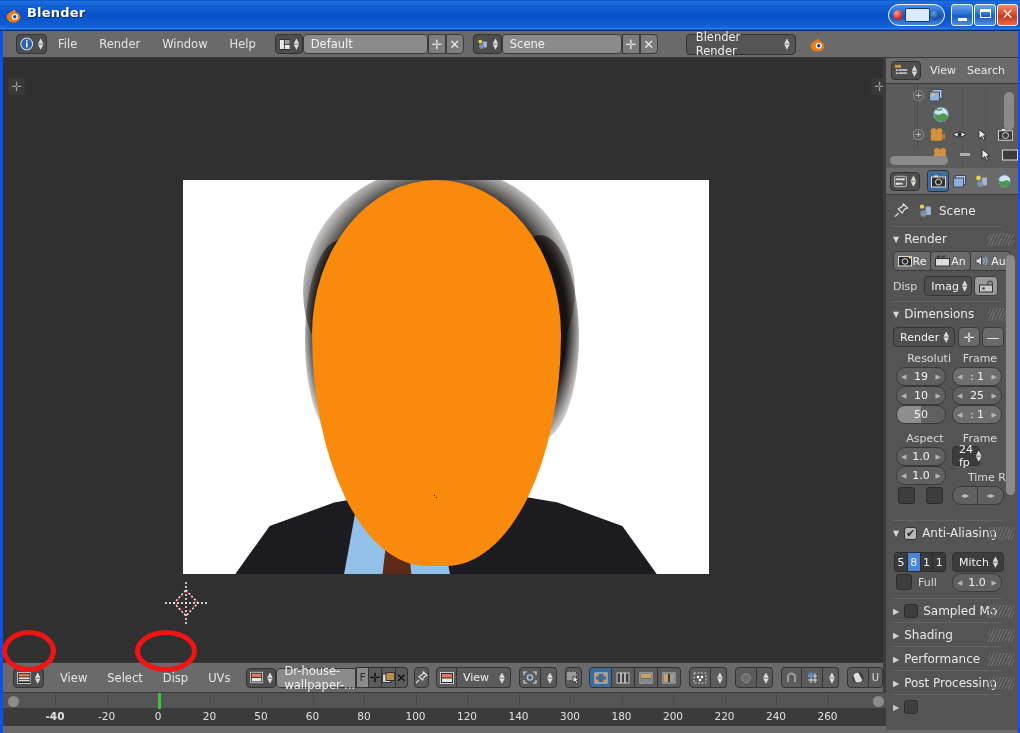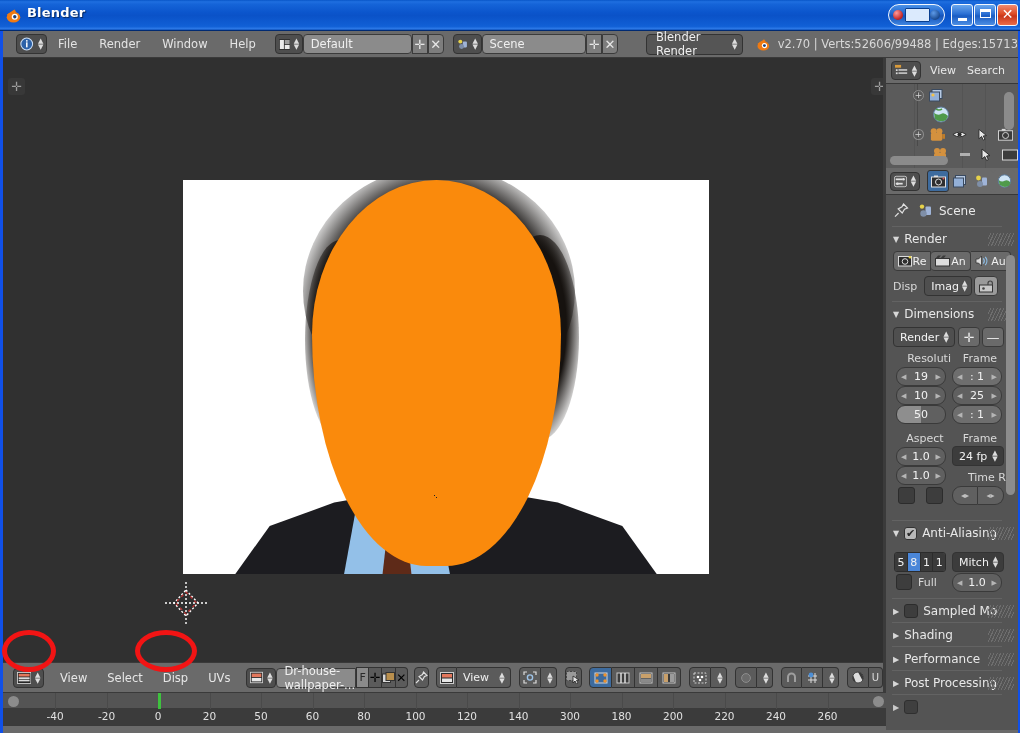--- a/index.html
+++ b/index.html
@@ -363,21 +363,20 @@
         <span>Blender Render</span>
         <span class="updown">▲<br>▼</span>
       </div>
 
       <svg width="17" height="17" style="margin-left:13px;" viewBox="0 0 20 20">
         <ellipse cx="10" cy="12" rx="8" ry="6.3" fill="#f07a12"></ellipse>
         <path d="M2 9 L11 3 L13 5.4 L5 10 Z" fill="#f07a12"></path>
         <circle cx="11.5" cy="11.5" r="3.6" fill="#ffffff"></circle>
         <circle cx="11.5" cy="11.5" r="2.0" fill="#1c3f7a"></circle>
       </svg>
-      <div id="version-text" style="margin-left:7px;">v2.70 | Verts:52606/99488 | Edges:15713</div>
     </div>
 
     <div id="imgeditor">
 
       <div class="region-tab" style="left:5px;top:20px;">✛</div>
       <div class="region-tab" style="left:868px;top:20px;">✛</div>
 
       <div id="photo">
 
         <div class="hair" style="left:120px;top:-14px;width:272px;height:250px;background:
@@ -591,21 +590,21 @@
           <div class="tickline" style="left: 567px;"></div>
           <div class="tickline" style="left: 618.5px;"></div>
           <div class="tickline" style="left: 670px;"></div>
           <div class="tickline" style="left: 721.5px;"></div>
           <div class="tickline" style="left: 773px;"></div>
           <div class="tickline" style="left: 824.5px;"></div>
         </div>
       <div id="playhead" style="left: 155px;"></div>
       <div style="position:absolute;left:5px;top:3px;width:11px;height:11px;border-radius:50%;background:#8c8c8c;"></div>
       <div style="position:absolute;left:870px;top:3px;width:11px;height:11px;border-radius:50%;background:#8c8c8c;"></div>
-    <div class="tick-label" style="left: 52px; top: 17px;">-40</div>
+    <div class="tick-label" style="left: 52px; top: 17px; font-weight: bold;">-40</div>
         <div class="tick-label" style="left: 103.5px; top: 17px;">-20</div>
         <div class="tick-label" style="left: 155px; top: 17px;">0</div>
         <div class="tick-label" style="left: 206.5px; top: 17px;">20</div>
         <div class="tick-label" style="left: 258px; top: 17px;">50</div>
         <div class="tick-label" style="left: 309.5px; top: 17px;">60</div>
         <div class="tick-label" style="left: 361px; top: 17px;">80</div>
         <div class="tick-label" style="left: 412.5px; top: 17px;">100</div>
         <div class="tick-label" style="left: 464px; top: 17px;">120</div>
         <div class="tick-label" style="left: 515.5px; top: 17px;">140</div>
         <div class="tick-label" style="left: 567px; top: 17px;">300</div>
@@ -863,21 +862,21 @@
           <span class="a-l">◀</span>
           <span>1.0</span>
           <span class="a-r">▶</span>
         </div>
         <div class="prop-num" style="position:absolute;left:10px;top:271px;width:50px;">
           <span class="a-l">◀</span>
           <span>1.0</span>
           <span class="a-r">▶</span>
         </div>
 
-        <div class="prop-dd" style="position:absolute;left:66px;top:251px;width:52px;background:#3c3c3c;">
+        <div class="prop-dd" style="position:absolute;left:66px;top:251px;width:28px;background:#3c3c3c;">
           <span>24 fp</span>
           <span class="updown">▲<br>▼</span>
         </div>
 
         <div style="position:absolute;left:68px;top:276px;width:52px;text-align:right;" class="prop-lbl">Time R</div>
 
         <div class="prop-num" style="position:absolute;left:66px;top:291px;width:26px;border-radius:9px 0 0 9px;">
           <span style="font-size:8px;color:#c0c0c0;">◂▸</span>
         </div>
         <div class="prop-num" style="position:absolute;left:92px;top:291px;width:26px;border-radius:0 9px 9px 0;border-left:none;">

